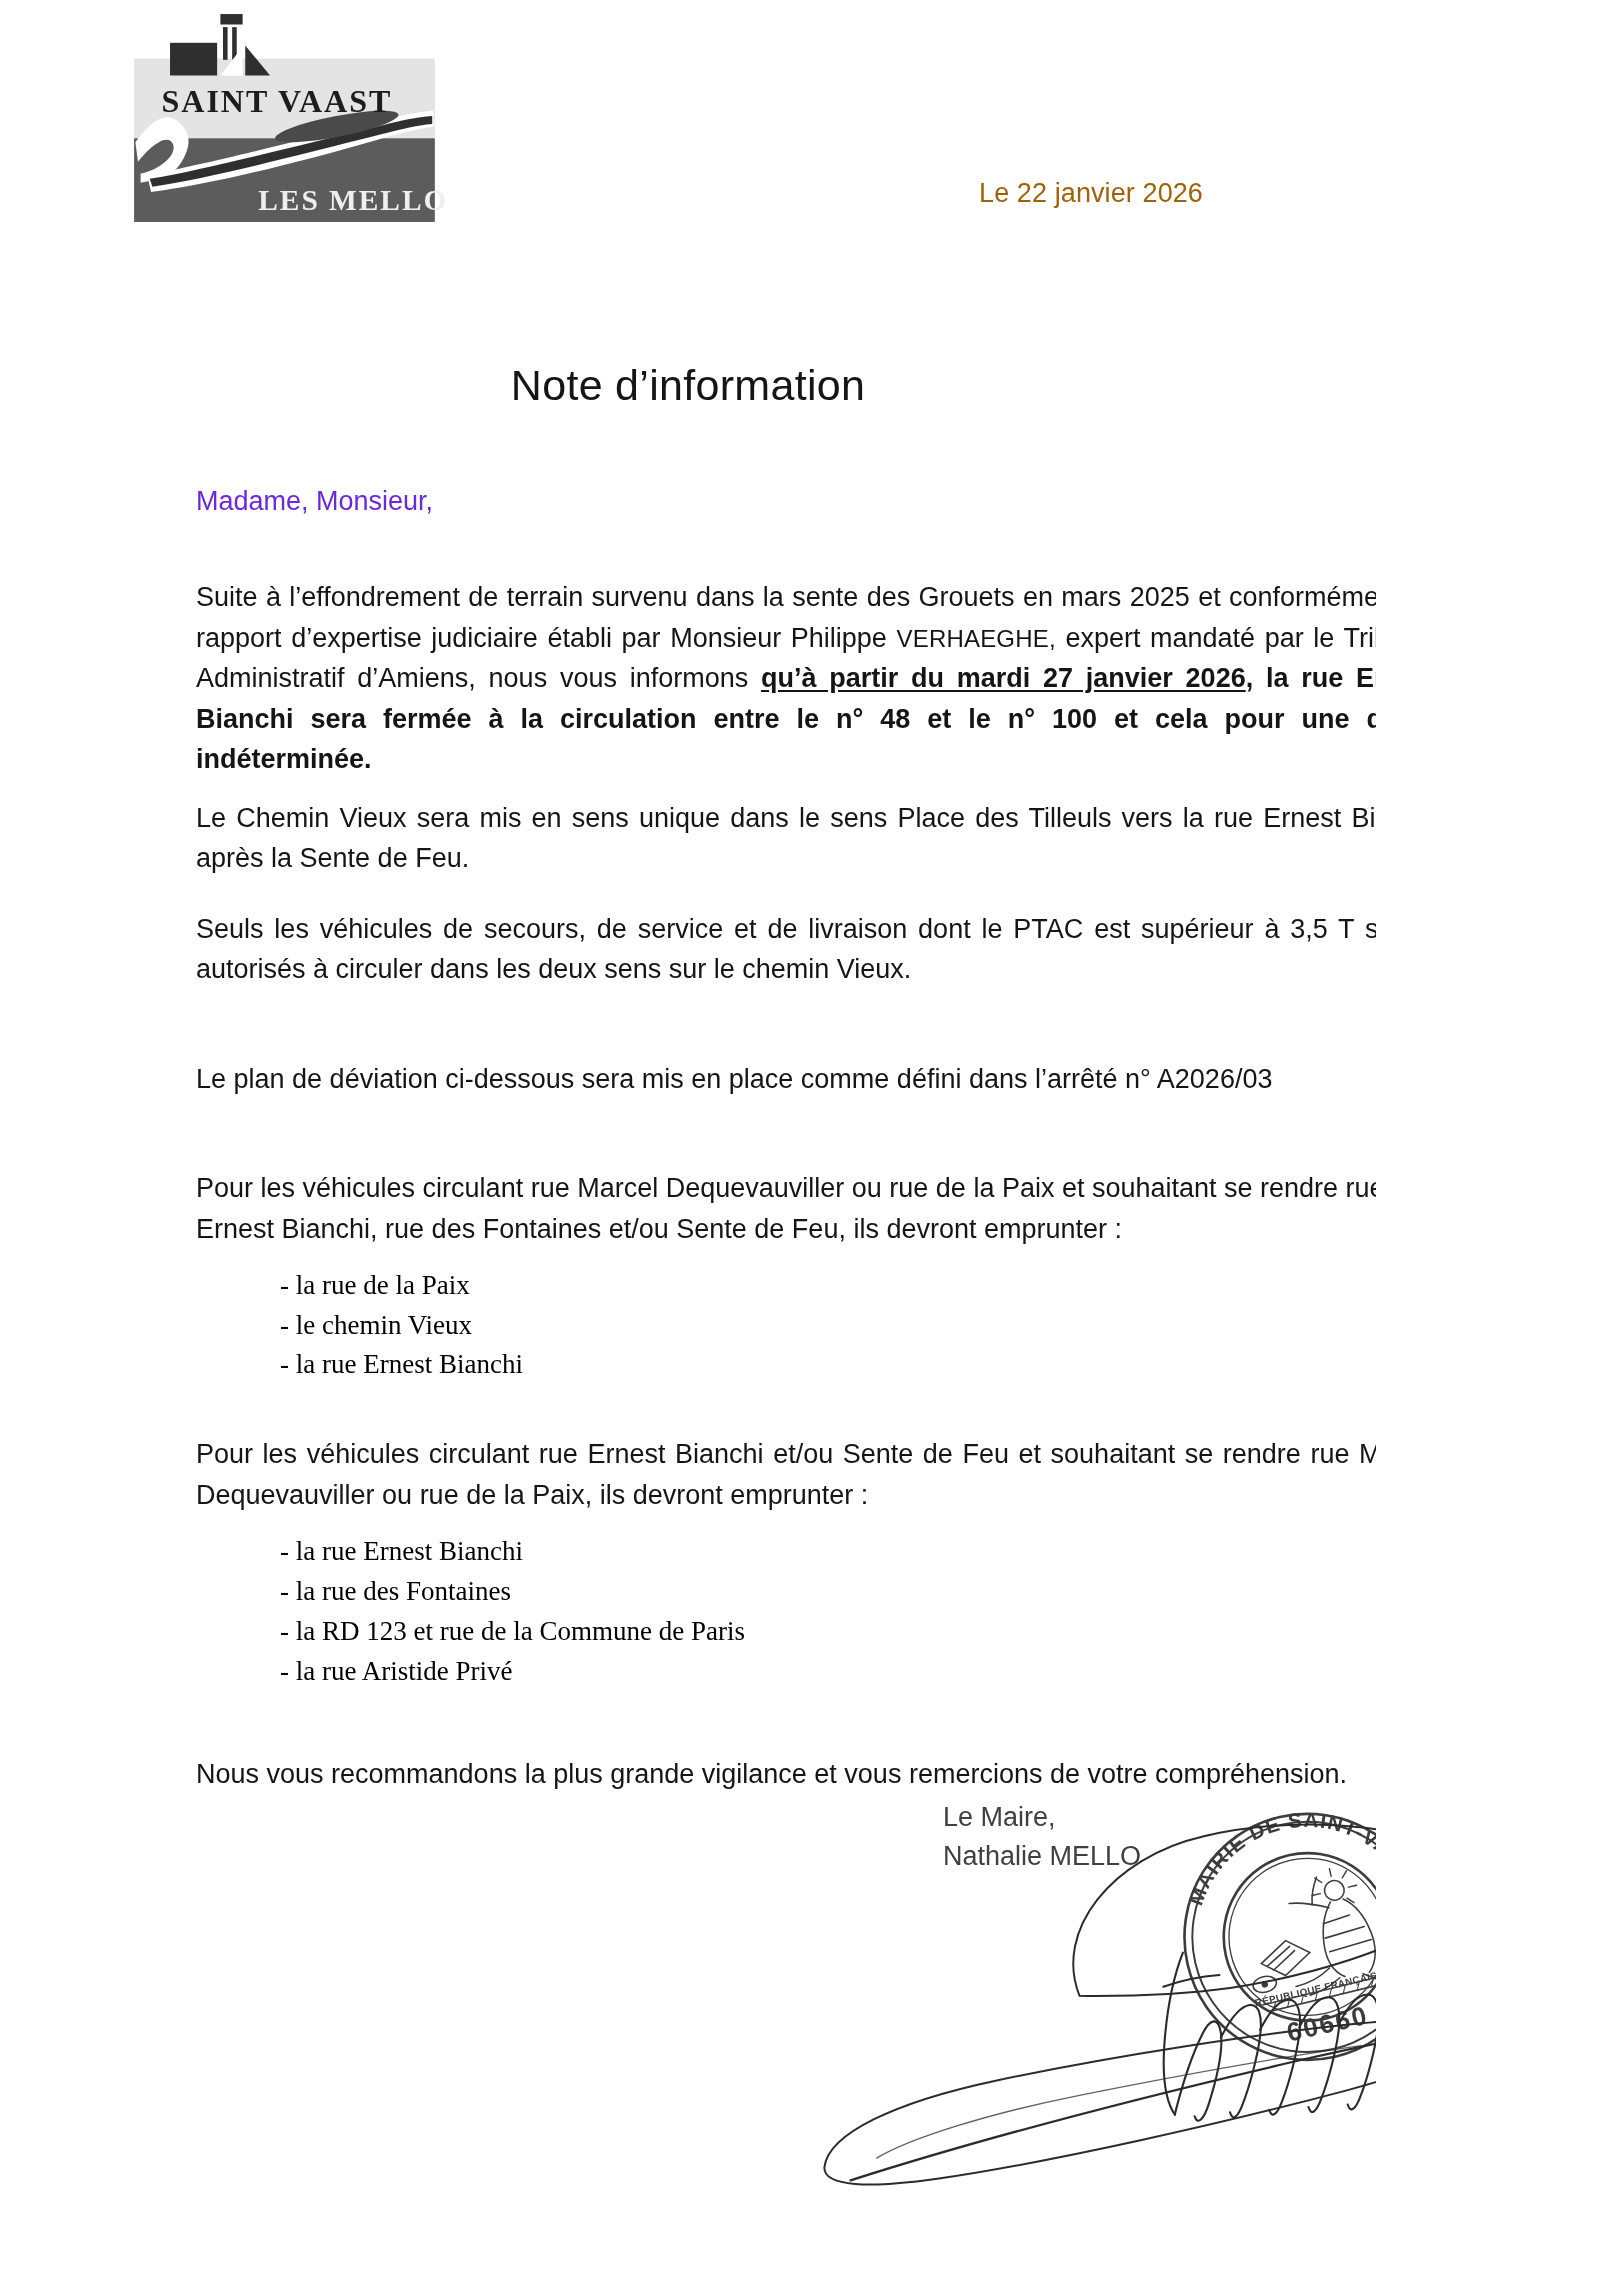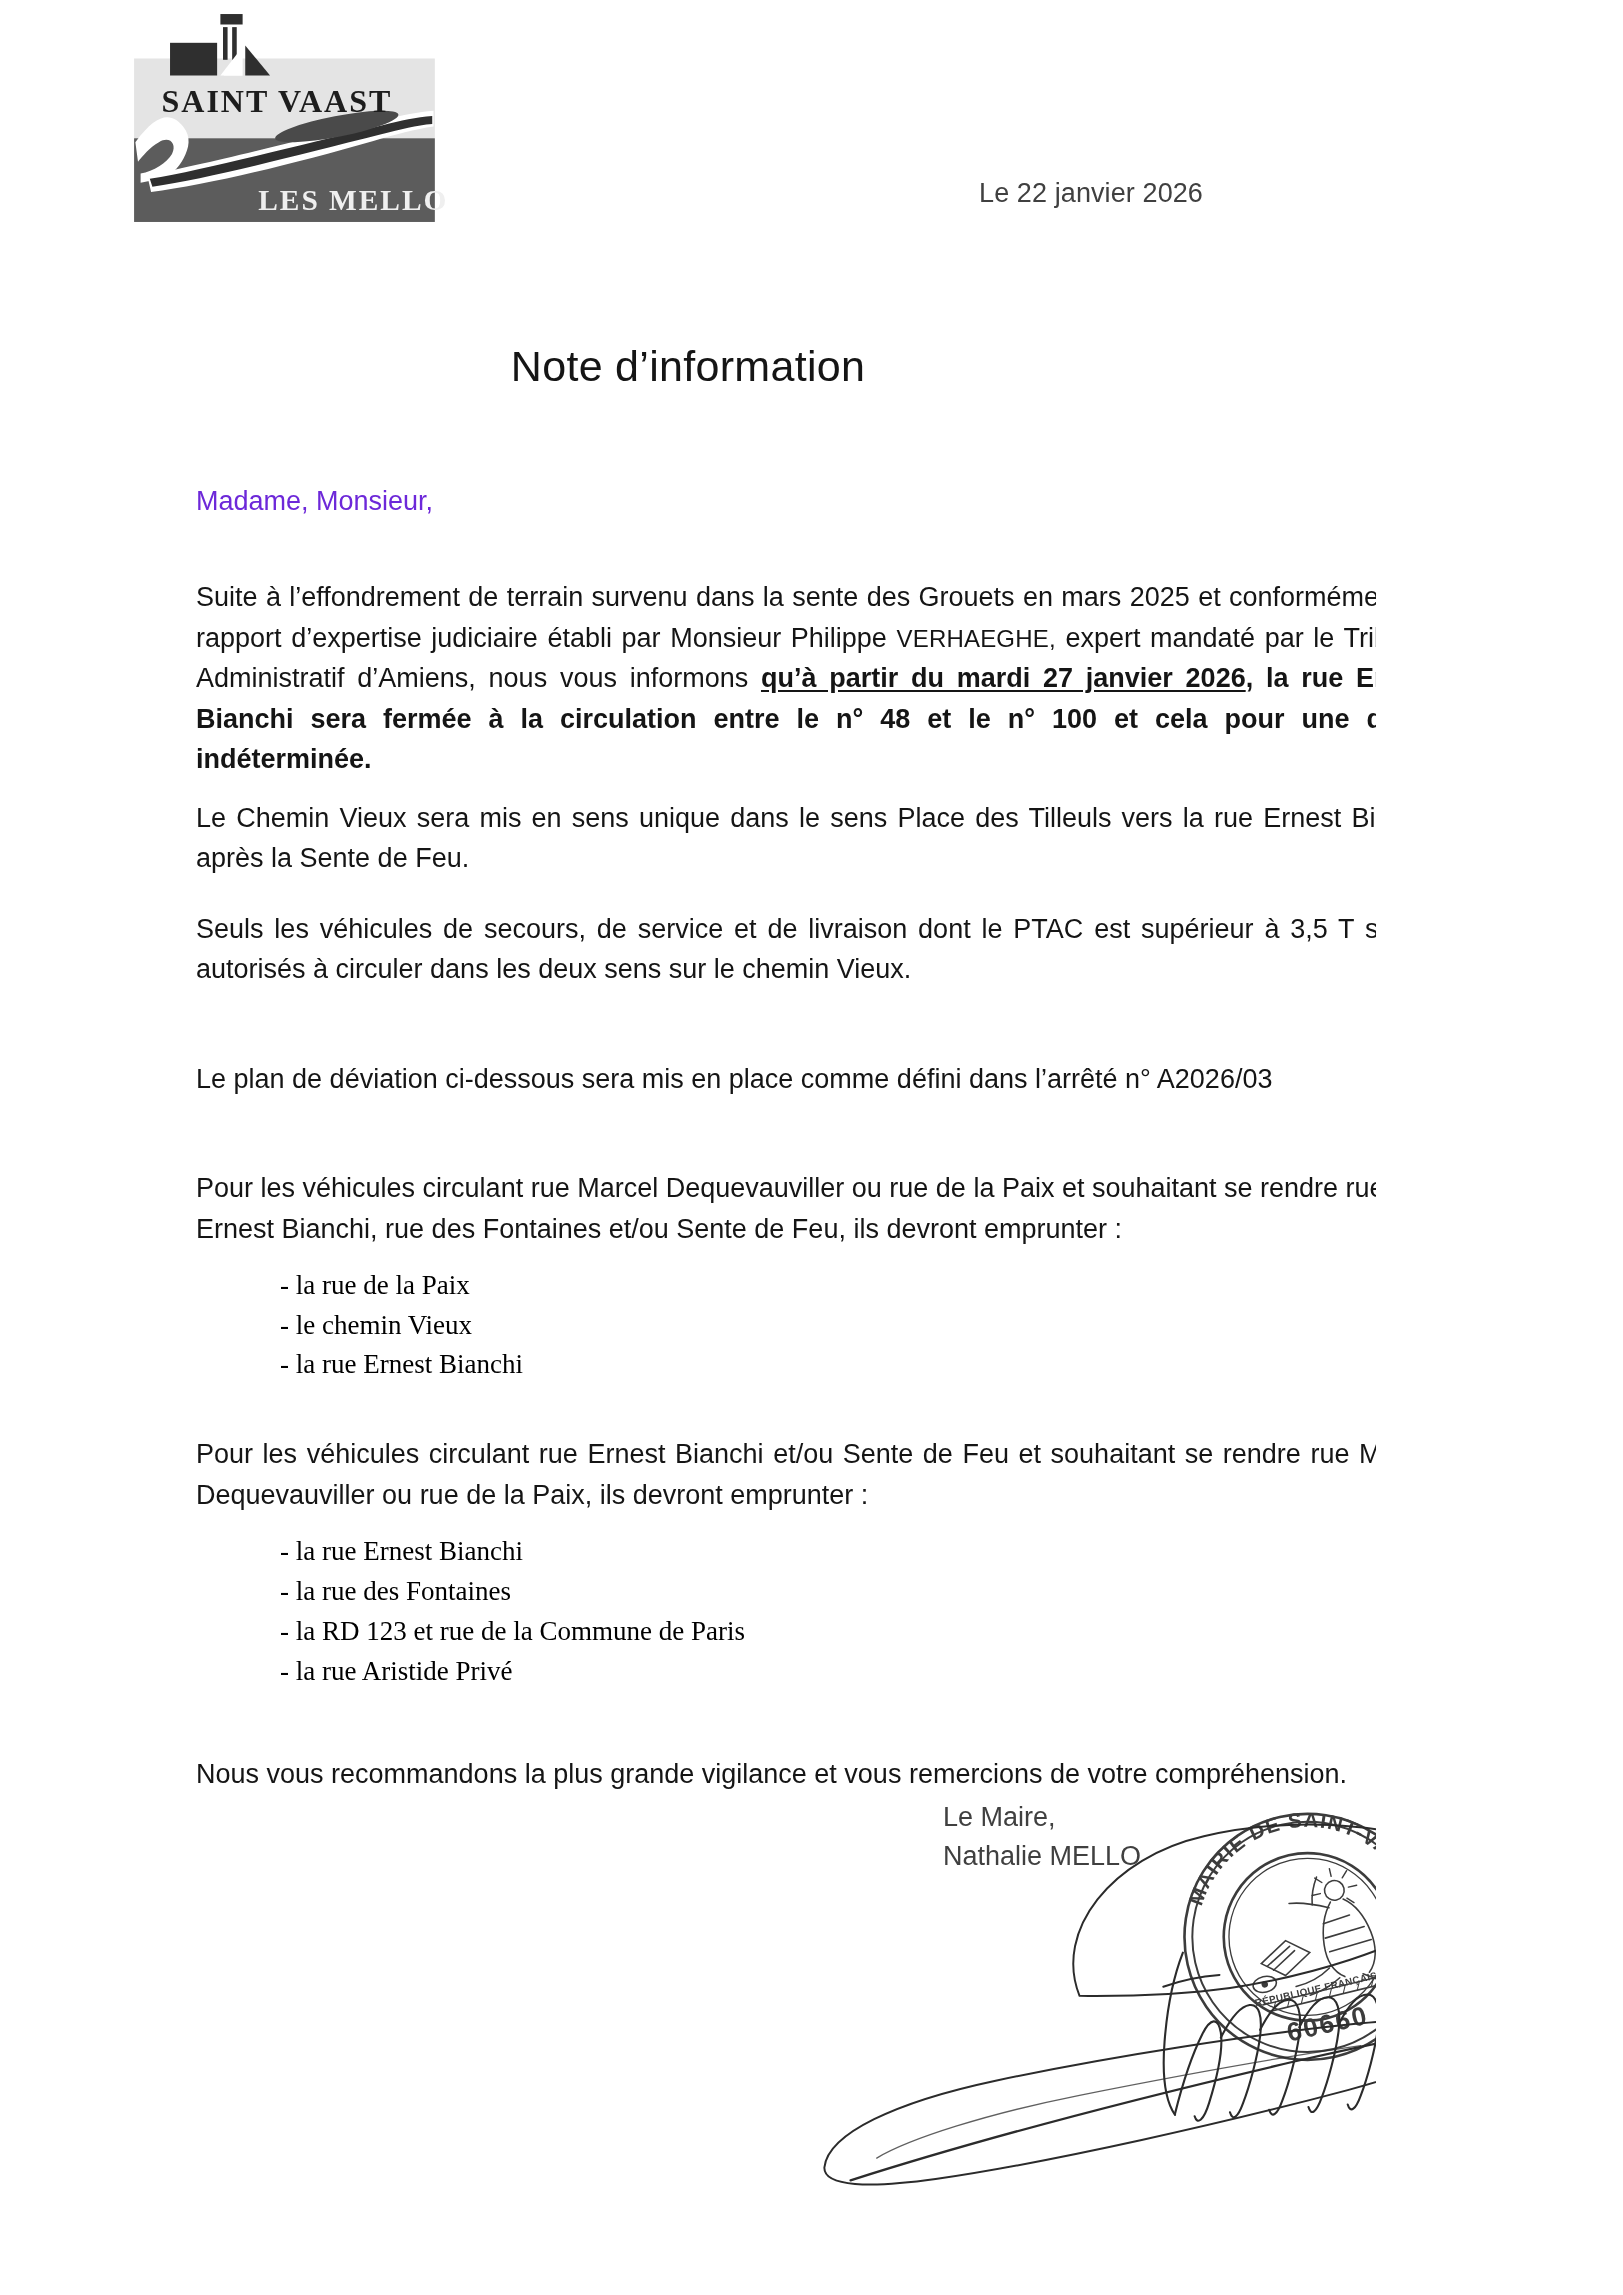--- a/index.html
+++ b/index.html
@@ -38,28 +38,28 @@
     height: 208px;
   }
   .logo svg { display: block; width: 100%; height: 100%; }
 
   .doc-date {
     position: absolute;
     right: 173px;
     top: 178px;
     font-size: 27px;
     letter-spacing: 0.1px;
-    color: #404040;
+    color: #a16207;
     white-space: nowrap;
   }
 
   
   .doc-title {
     position: absolute;
-    top: 313px;
+    top: 332px;
     left: 0;
     width: 100%;
     text-align: center;
     font-size: 43px;
     font-weight: 400;
     letter-spacing: 0.3px;
     color: #151515;
   }
 
   

